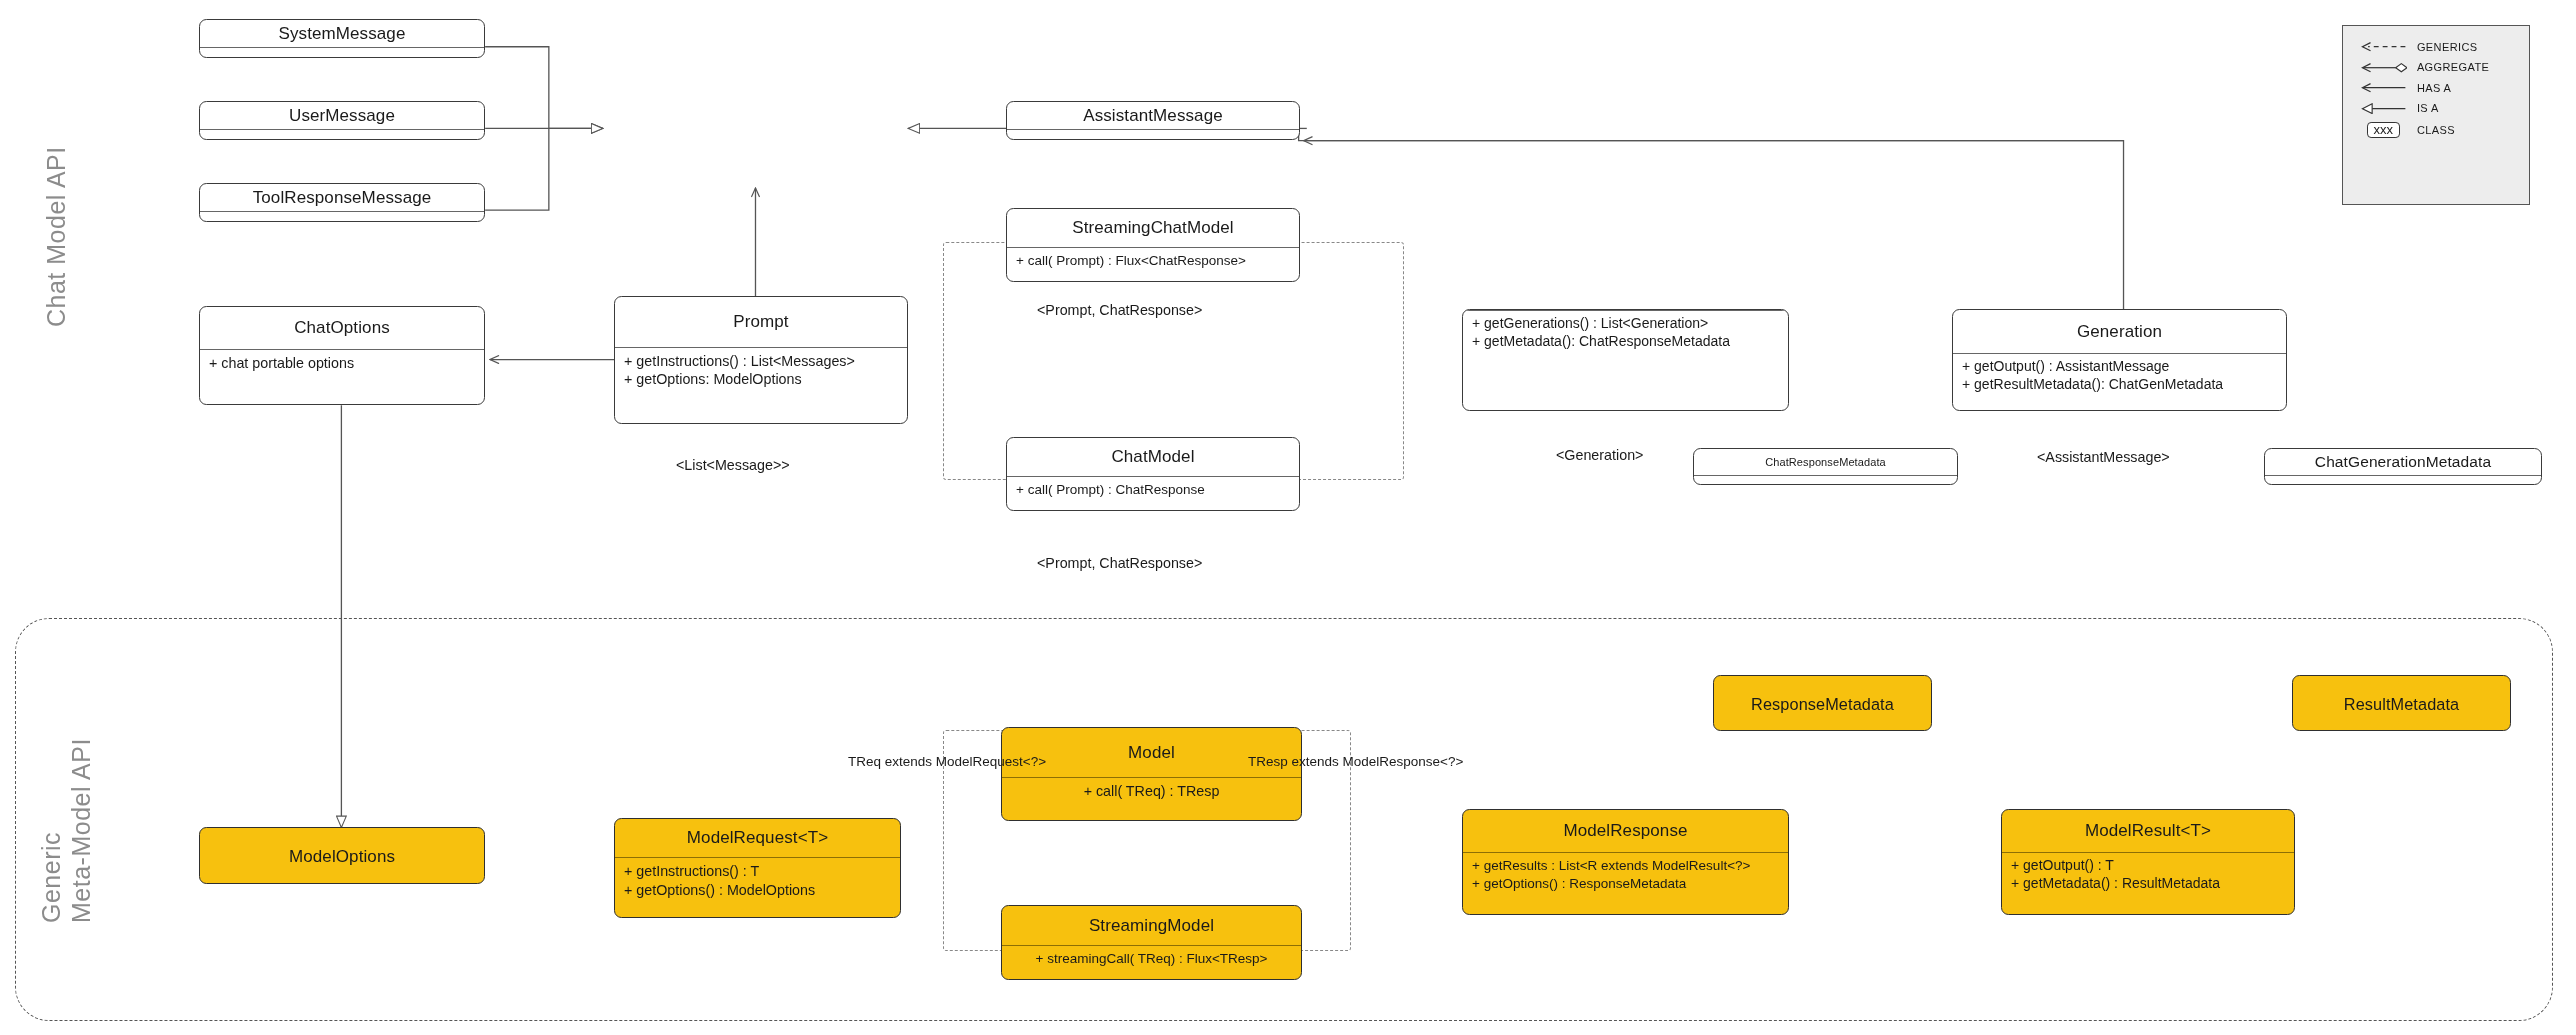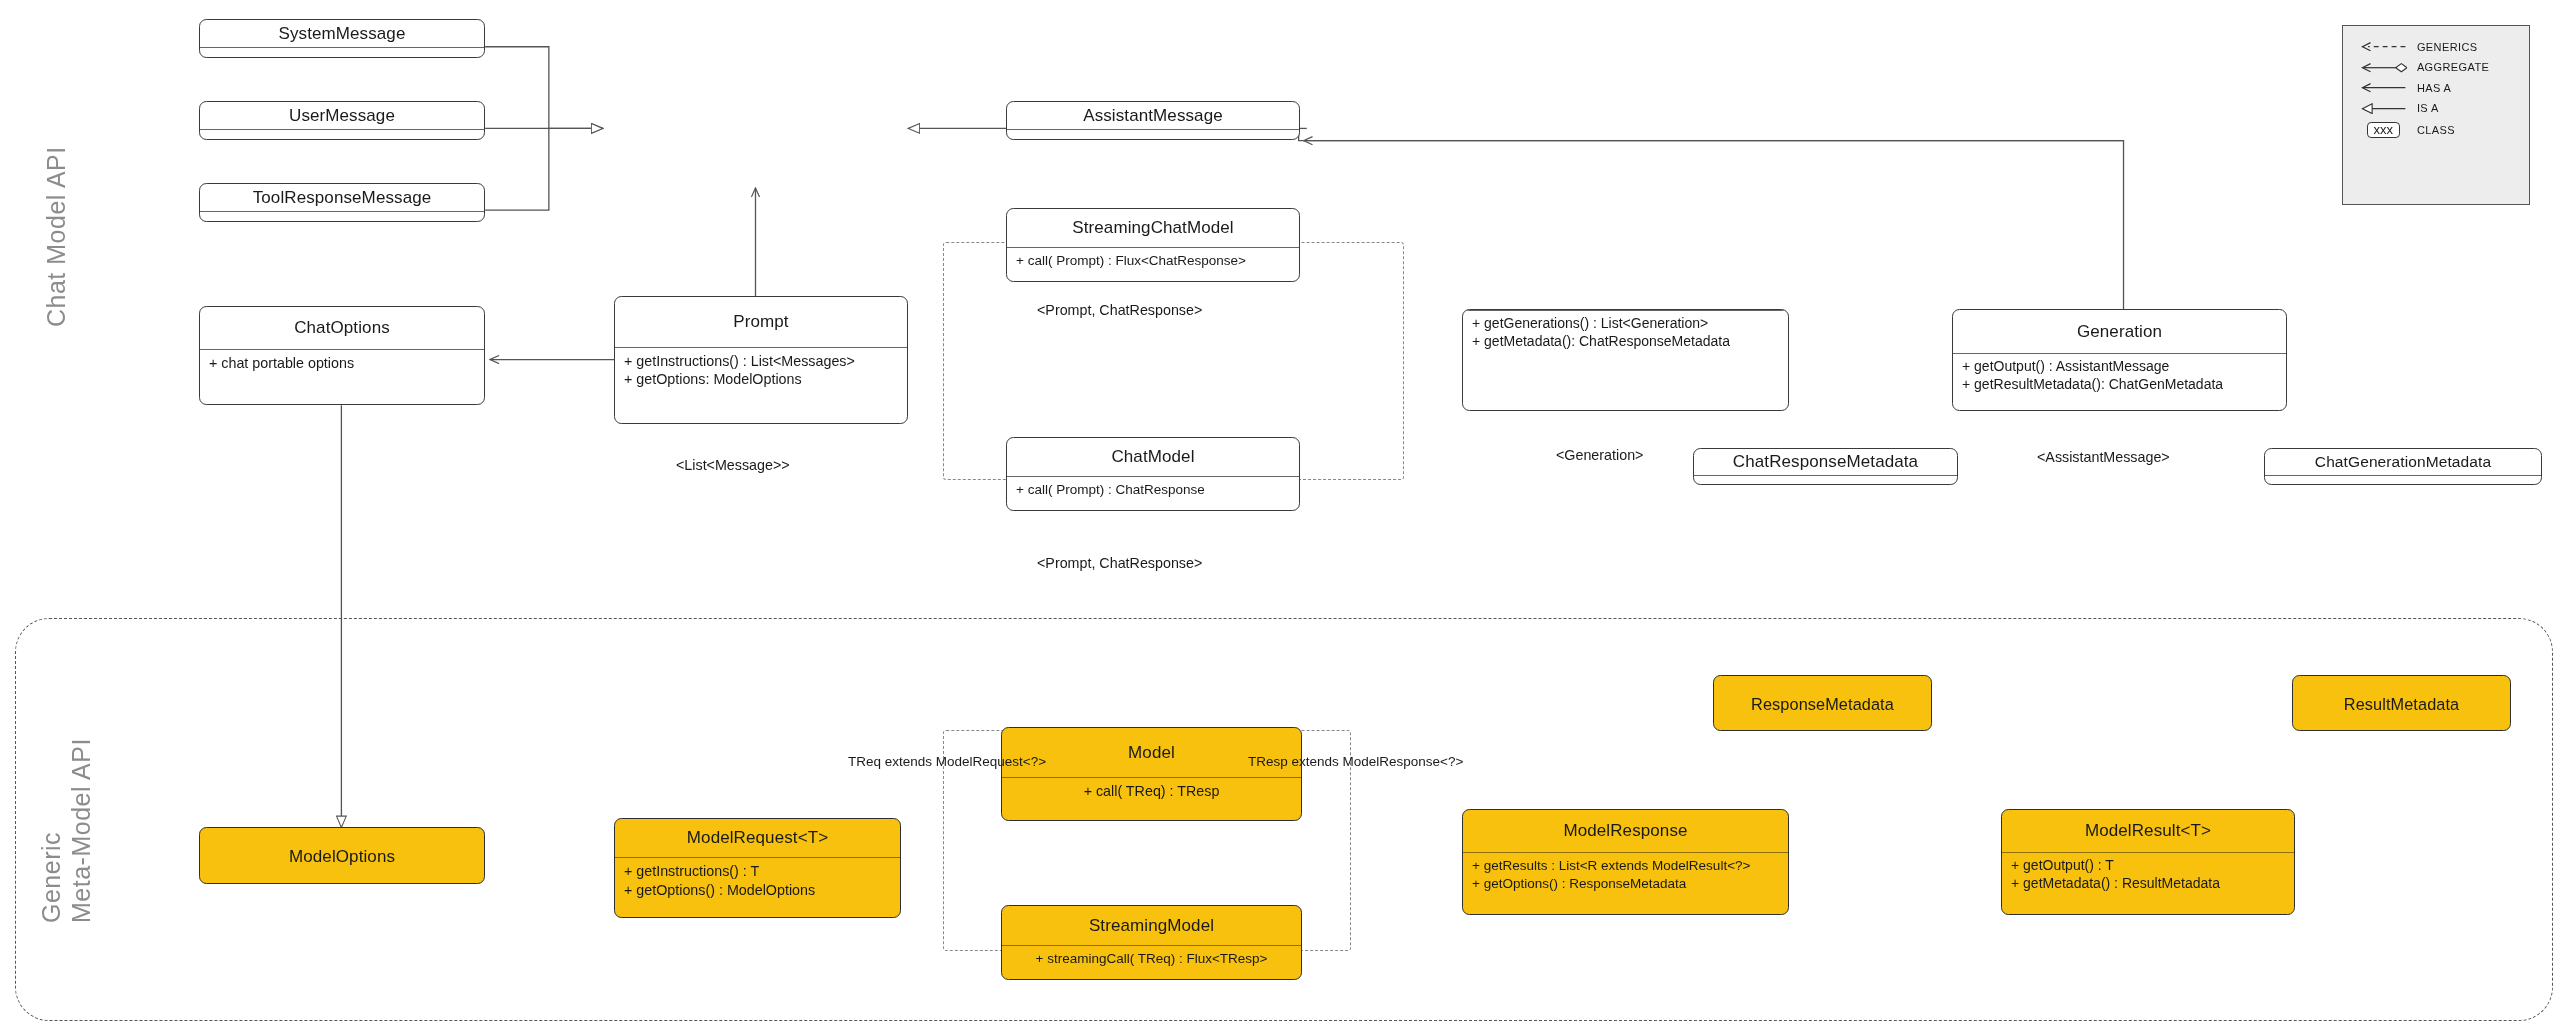--- a/index.html
+++ b/index.html
@@ -351,21 +351,21 @@
   <div class="node" style="left:1952px; top:309px; width:335px; height:102px;">
     <div class="title" style="height:43px;">Generation</div>
     <div class="sep"></div>
     <div class="members">
       <div class="member" style="font-size:14px;">+ getOutput() : AssistantMessage</div>
       <div class="member" style="font-size:14px;">+ getResultMetadata(): ChatGenMetadata</div>
     </div>
   </div>
 
   <div class="node" style="left:1693px; top:448px; width:265px; height:37px;">
-    <div class="title" style="height:26px; font-size:17px;">ChatResponseMetadata</div>
+    <div class="title" style="height:26px; font-size:11px;">ChatResponseMetadata</div>
     <div class="sep"></div>
     <div class="members"></div>
   </div>
 
   <div class="node" style="left:2264px; top:448px; width:278px; height:37px;">
     <div class="title" style="height:26px; font-size:15.5px;">ChatGenerationMetadata</div>
     <div class="sep"></div>
     <div class="members"></div>
   </div>
 

